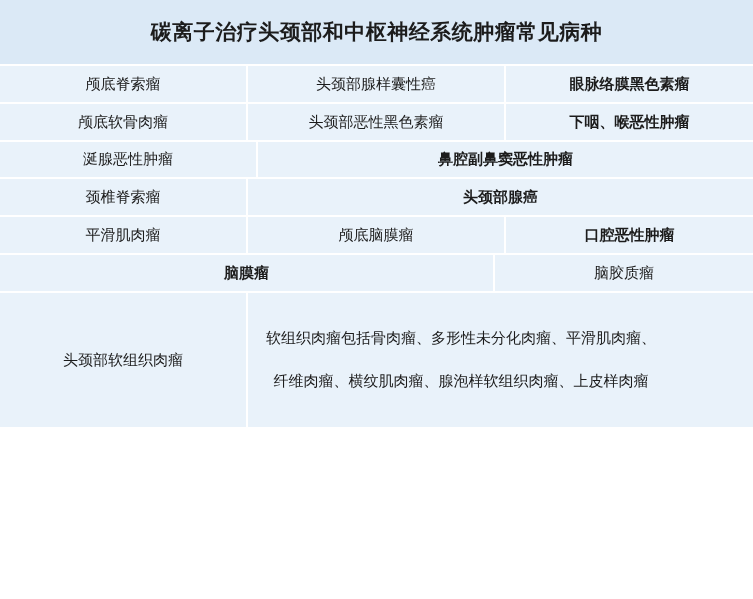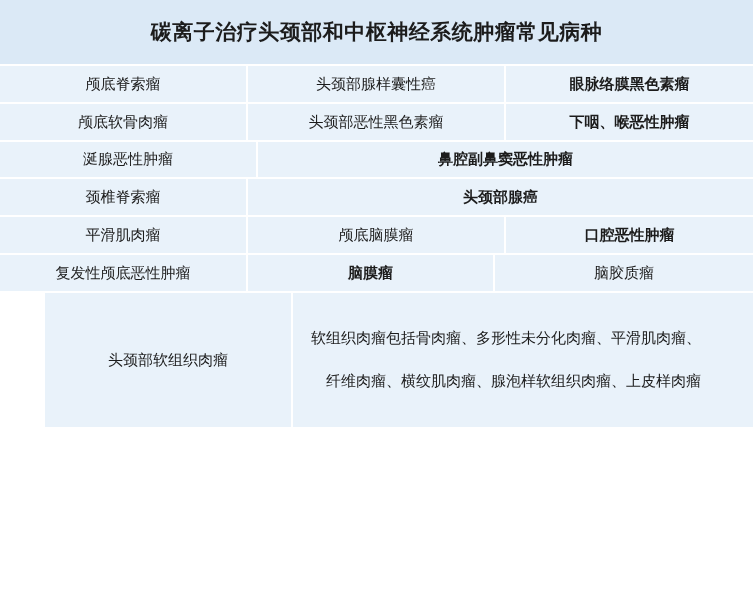--- a/index.html
+++ b/index.html
@@ -66,25 +66,25 @@
     box-sizing: border-box;
     padding: 4px 8px;
     line-height: 1.9;
   }
   .cell:last-child {
     border-right: none;
   }
   .c1 { flex: 0 0 248px; }
   .c2 { flex: 0 0 258px; }
   .c3 { flex: 1 1 auto; font-weight: bold; }
-  .last-row .c1 { flex: 0 0 248px; margin-left: 45px; }
+  .last-row .c1 { flex: 0 0 248px; }
   .last-row .c-wide {
     flex: 1 1 auto;
     justify-content: flex-start;
-    text-align: right;
+    text-align: center;
     padding-left: 18px;
     padding-right: 12px;
   }
   .multi-line {
     display: flex;
     flex-direction: column;
     gap: 14px;
   }
   .multi-line span {
     display: block;
@@ -124,21 +124,20 @@
       <div class="cell c3">头颈部腺癌</div>
     </div>
 
     <div class="row">
       <div class="cell c1">平滑肌肉瘤</div>
       <div class="cell c2">颅底脑膜瘤</div>
       <div class="cell c3">口腔恶性肿瘤</div>
     </div>
 
     <div class="row">
-      <div class="cell c1">复发性颅底恶性肿瘤</div>
       <div class="cell c3">脑膜瘤</div>
       <div class="cell c2">脑胶质瘤</div>
     </div>
 
     <div class="row last-row">
       <div class="cell c1">头颈部软组织肉瘤</div>
       <div class="cell c-wide">
         <div class="multi-line">
           <span>软组织肉瘤包括骨肉瘤、多形性未分化肉瘤、平滑肌肉瘤、</span>
           <span>纤维肉瘤、横纹肌肉瘤、腺泡样软组织肉瘤、上皮样肉瘤</span>

